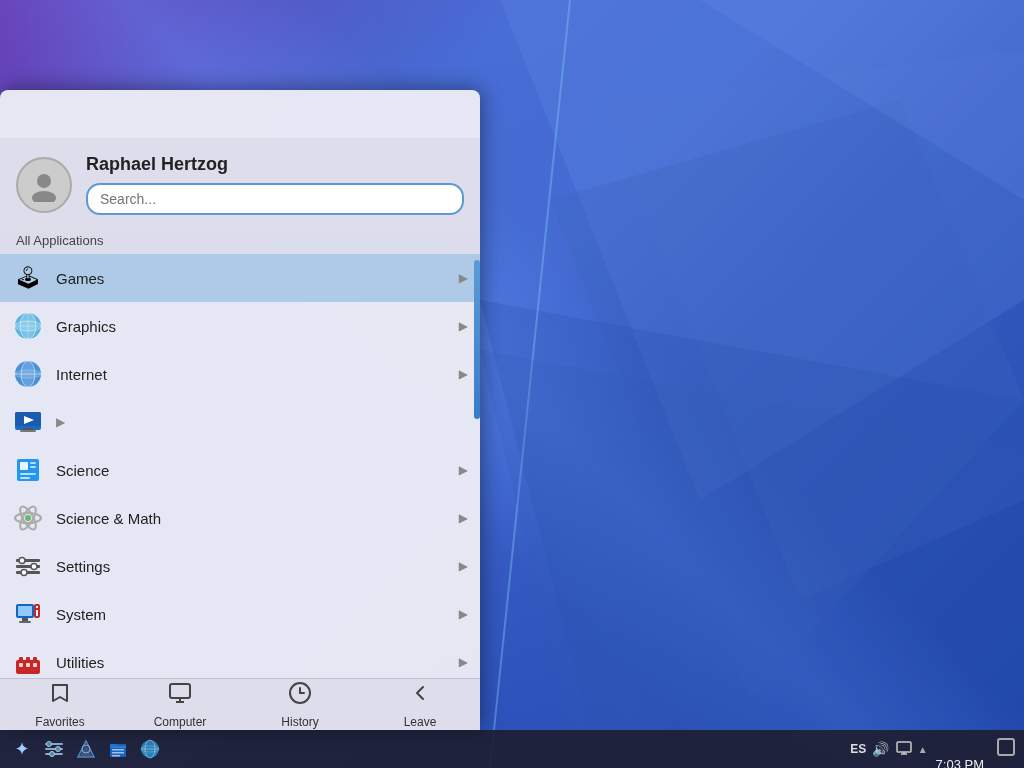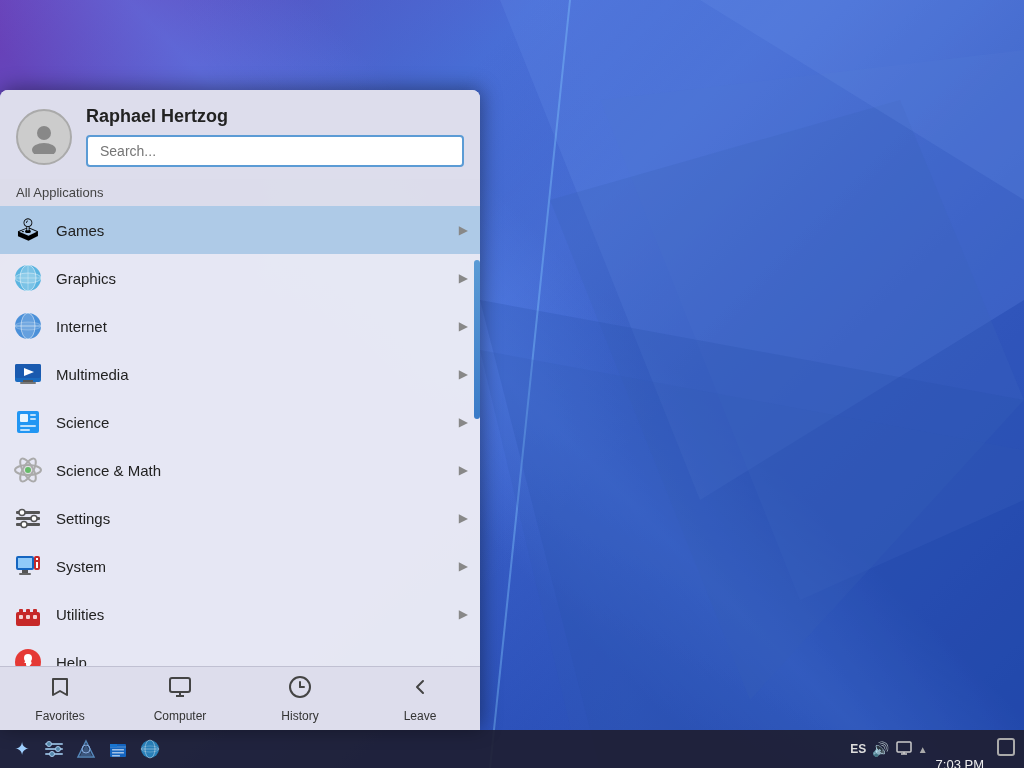--- a/index.html
+++ b/index.html
@@ -98,20 +98,21 @@
       box-shadow: 2px -2px 20px rgba(0,0,0,0.4);
     }
 
     
     #user-area {
       display: flex;
       align-items: center;
       padding: 16px 16px 12px;
       background: rgba(220, 220, 235, 0.9);
       gap: 14px;
+      margin-top: 48px;
     }
 
     #avatar {
       width: 56px;
       height: 56px;
       border-radius: 50%;
       background: #ccc;
       display: flex;
       align-items: center;
       justify-content: center;
@@ -129,21 +130,21 @@
 
     #search-box {
       flex: 1;
       margin-top: 8px;
     }
 
     #search-input {
       width: 100%;
       padding: 6px 12px;
       border: 2px solid #5b9bd5;
-      border-radius: 4px;
+      border-radius: 14px;
       font-size: 14px;
       background: white;
       outline: none;
     }
 
     #user-right {
       flex: 1;
       display: flex;
       flex-direction: column;
     }
@@ -206,21 +207,21 @@
     .menu-item-arrow {
       color: #888;
       font-size: 12px;
     }
 
     
     #bottom-nav {
       display: flex;
       border-top: 1px solid rgba(180,180,200,0.7);
       background: rgba(220, 220, 235, 0.9);
-      height: 64px;
+      height: 52px;
     }
 
     .nav-item {
       flex: 1;
       display: flex;
       flex-direction: column;
       align-items: center;
       justify-content: center;
       gap: 4px;
       cursor: pointer;
@@ -313,21 +314,20 @@
     <div class="menu-item">
       <div class="menu-item-icon">
         <svg width="28" height="28" viewBox="0 0 28 28">
           <rect x="1" y="4" width="26" height="18" rx="2" fill="#1a6abf"></rect>
           <rect x="1" y="4" width="26" height="14" rx="2" fill="#1a5aaf"></rect>
           <polygon points="10,8 10,16 20,12" fill="white"></polygon>
           <rect x="9" y="20" width="10" height="2" fill="#555"></rect>
           <rect x="6" y="22" width="16" height="2" rx="1" fill="#777"></rect>
         </svg>
       </div>
-      <div class="menu-item-label">Multimedia</div>
       <div class="menu-item-arrow">▶</div>
     </div>
 
     <div class="menu-item">
       <div class="menu-item-icon">
         <svg width="28" height="28" viewBox="0 0 28 28">
           <rect x="3" y="3" width="22" height="22" rx="2" fill="#2196F3"></rect>
           <rect x="6" y="6" width="8" height="8" rx="1" fill="white" opacity="0.9"></rect>
           <rect x="16" y="6" width="6" height="2" rx="1" fill="white" opacity="0.7"></rect>
           <rect x="16" y="10" width="6" height="2" rx="1" fill="white" opacity="0.7"></rect>

